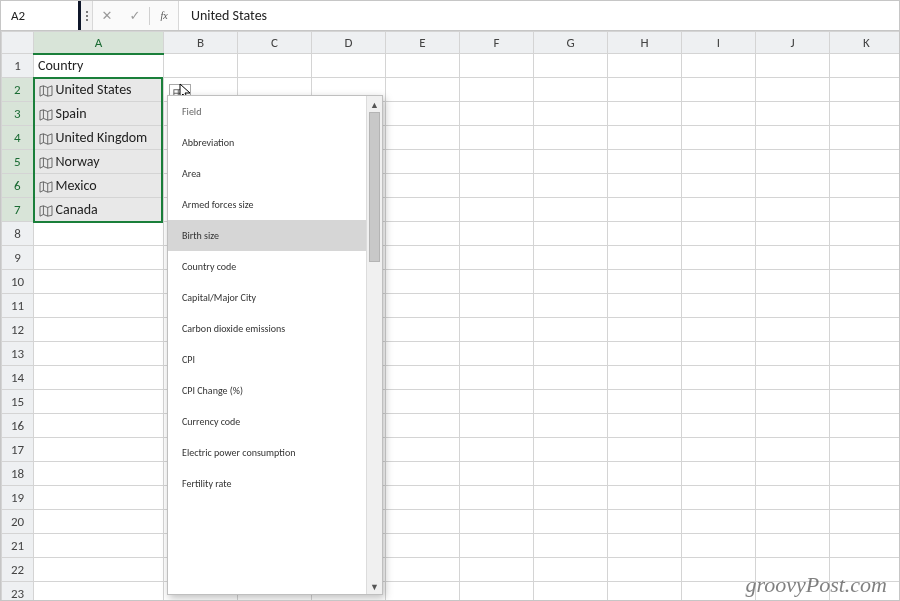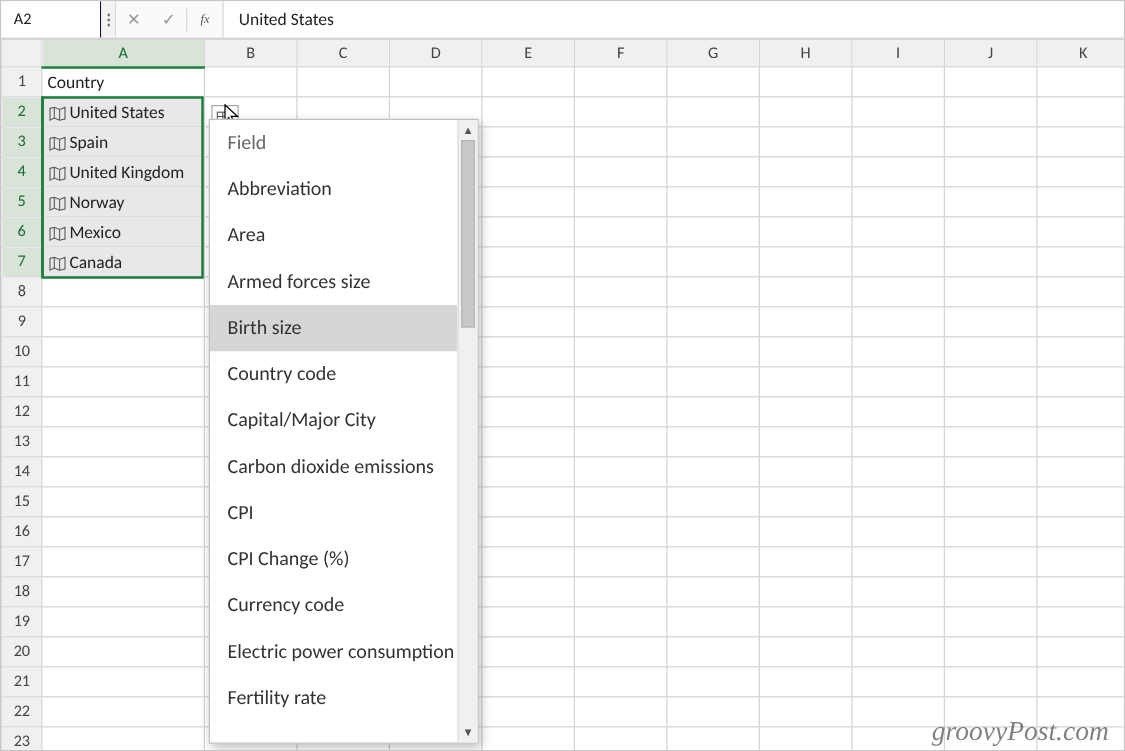--- a/index.html
+++ b/index.html
@@ -22,21 +22,21 @@
     border-bottom: 1px solid #c6c6c6;
     background: #fafafa;
   }
   .name-box {
     width: 80px;
     height: 100%;
     display: flex;
     align-items: center;
     padding-left: 10px;
     background: #fff;
-    border-right: 1px solid #0f172a;
+    border-right: 3px solid #0f172a;
     font-size: 13px;
   }
   .drag-dots {
     width: 12px;
     display: flex;
     flex-direction: column;
     align-items: center;
     justify-content: center;
     gap: 2px;
     height: 100%;
@@ -154,21 +154,21 @@
     display: flex;
     flex-direction: row;
     overflow: hidden;
   }
   .popup-list {
     flex: 1;
     overflow: hidden;
   }
   .popup-item {
     padding: 9px 14px;
-    font-size: 16px;
+    font-size: 10px;
     font-family: "Segoe UI", Calibri, Arial, sans-serif;
     color: #333;
     cursor: pointer;
     white-space: nowrap;
   }
   .popup-item.header {
     color: #666;
   }
   .popup-item.hover {
     background: #d6d6d6;

